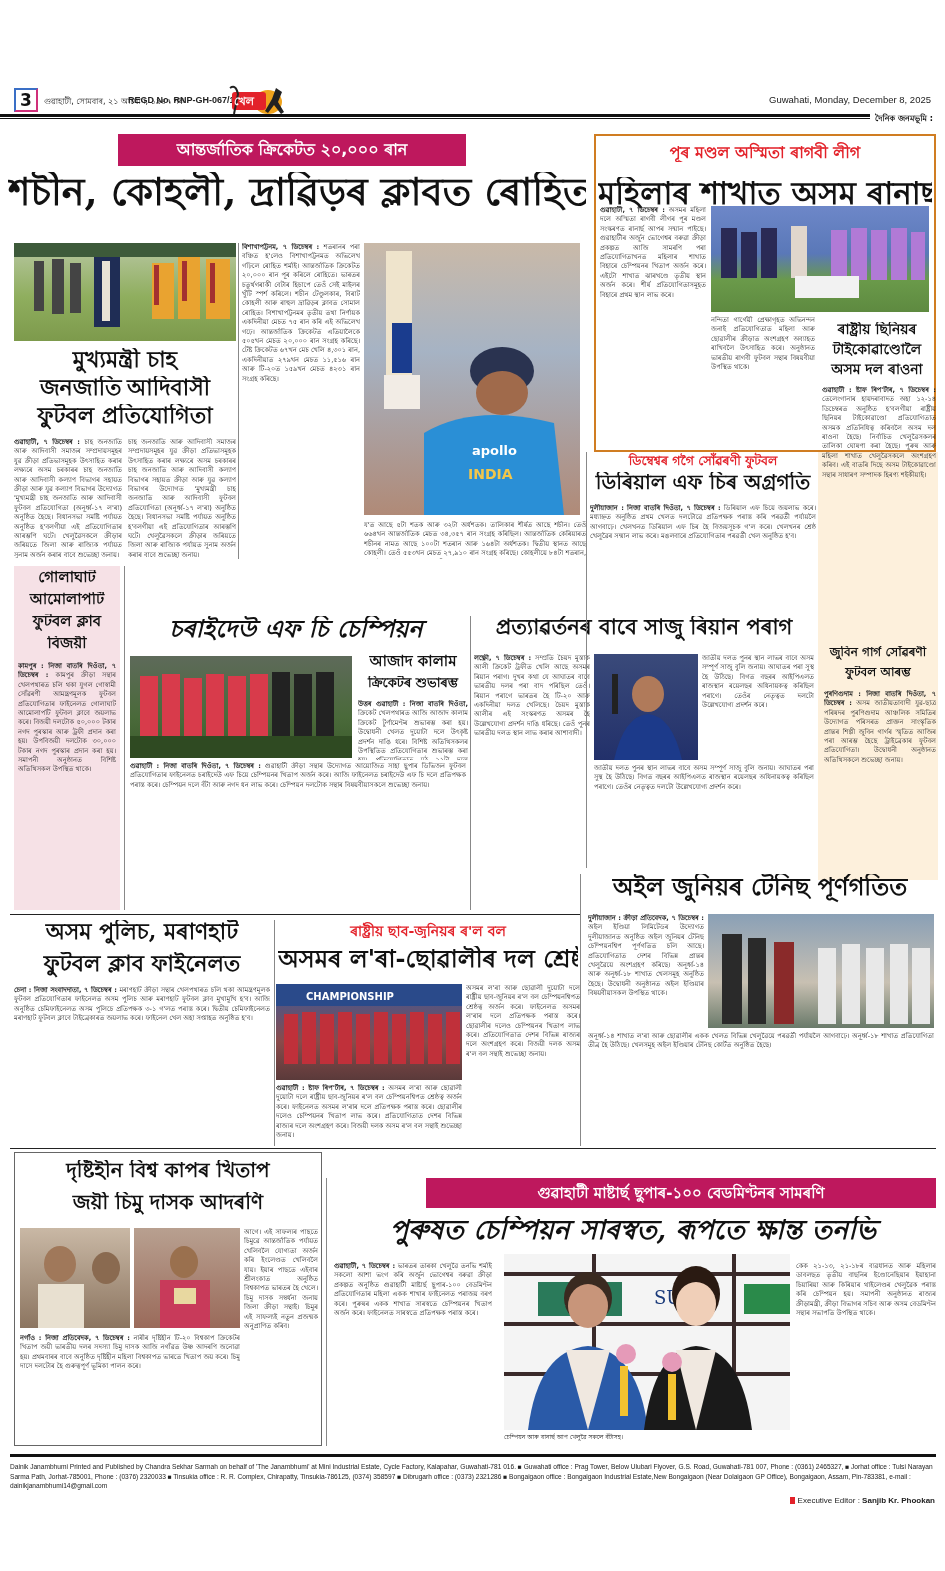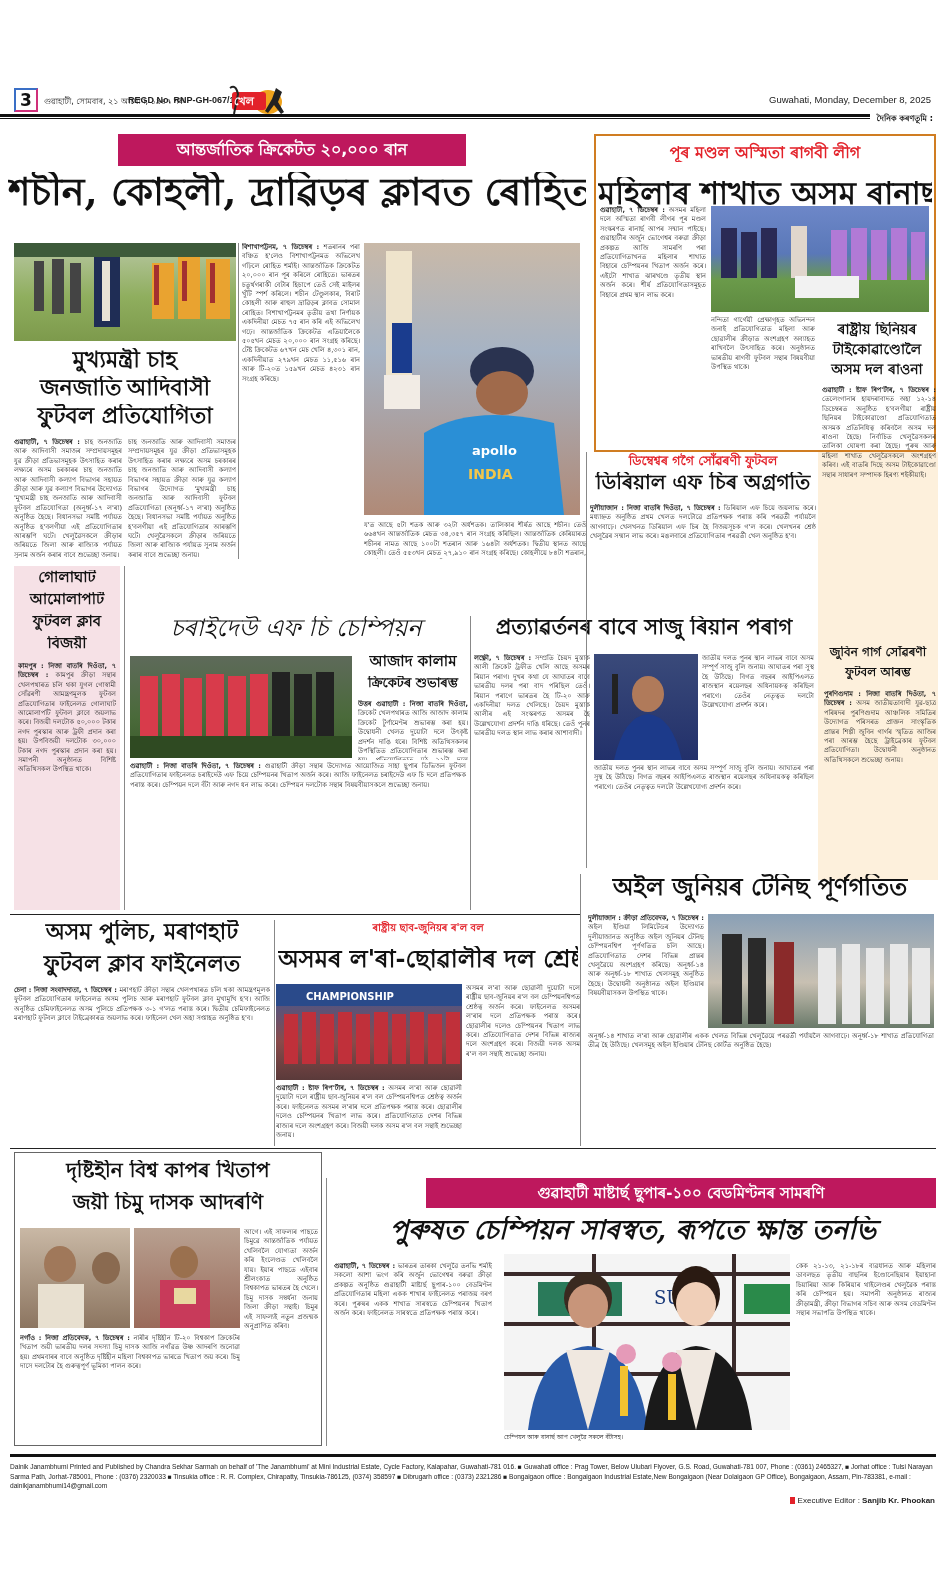--- a/index.html
+++ b/index.html
@@ -40,21 +40,21 @@
     <ellipse cx="40" cy="20" rx="14" ry="12" fill="#f0a31c"></ellipse>
     <rect x="4" y="10" width="34" height="18" rx="3" fill="#e3222a"></rect>
     <path d="M48 6 l6 4 l-4 10 l6 10 l-3 2 l-7-9 l-6 8 l-3-2 l7-12z" fill="#222"></path>
     <path d="M2 6 q6 -4 8 6 l-4 20" stroke="#222" stroke-width="2" fill="none"></path>
   </svg>
   <span class="abs" style="left:6px;top:11px;font-size:11px;font-weight:bold;color:#fff;">খেল</span>
 </div>
 <div class="abs date-en">Guwahati, Monday, December 8, 2025</div>
 <div class="abs mast-rule1"></div>
 <div class="abs mast-rule2"></div>
-<div class="abs paper-name">দৈনিক কৰণতূমি :</div>
+<div class="abs paper-name">দৈনিক জনমভূমি :</div>
 
 <div class="abs redbar" style="left:118px;top:134px;width:348px;height:32px;font-size:16px;line-height:32px;">আন্তৰ্জাতিক ক্ৰিকেটত ২০,০০০ ৰান</div>
 <div class="abs head" style="left:8px;top:172px;width:578px;height:56px;font-size:38px;">শচীন, কোহলী, দ্ৰাৱিড়ৰ ক্লাবত ৰোহিত</div>
 
 <div class="abs photo" style="left:14px;top:243px;width:222px;height:98px;background:linear-gradient(180deg,#b8c7a2 0%,#8fae5e 55%,#7d9a4c 100%);">
   <svg width="222" height="98" viewBox="0 0 222 98">
     <rect x="0" y="0" width="222" height="14" fill="#3d5a3a"></rect>
     <g fill="#444">
         <rect x="20" y="18" width="10" height="50"></rect>
         <rect x="38" y="16" width="12" height="55"></rect>
@@ -135,21 +135,21 @@
 <div class="abs head" style="left:590px;top:472px;width:226px;height:28px;font-size:20px;">ডিৰিয়াল এফ চিৰ অগ্ৰগতি</div>
 <div class="abs txt" style="left:590px;top:504px;width:226px;height:100px;"><b>দুলীয়াজান : নিজা বাতৰি দিওঁতা, ৭ ডিচেম্বৰ :</b> <span>ডিৰিয়াল এফ চিয়ে জয়লাভ কৰে। মধ্যাহ্নত অনুষ্ঠিত প্ৰথম খেলত দলটোৱে প্ৰতিপক্ষক পৰাস্ত কৰি পৰৱৰ্তী পৰ্যায়লৈ আগবাঢ়ে। খেলখনত ডিৰিয়াল এফ চিৰ হৈ বিজয়সূচক গ'ল কৰে। খেলখনৰ শ্ৰেষ্ঠ খেলুৱৈৰ সন্মান লাভ কৰে। মঙলবাৰে প্ৰতিযোগিতাৰ পৰৱৰ্তী খেল অনুষ্ঠিত হ'ব।</span></div>
 
 <div class="abs pink-box" style="left:14px;top:566px;width:106px;height:344px;"></div>
 <div class="abs head" style="left:14px;top:570px;width:106px;height:22px;font-size:15px;">গোলাঘাট</div>
 <div class="abs head" style="left:14px;top:592px;width:106px;height:22px;font-size:15px;">আমোলাপটি</div>
 <div class="abs head" style="left:14px;top:614px;width:106px;height:22px;font-size:15px;">ফুটবল ক্লাব</div>
 <div class="abs head" style="left:14px;top:636px;width:106px;height:22px;font-size:15px;">বিজয়ী</div>
 <div class="abs txt" style="left:18px;top:662px;width:98px;height:244px;"><b>কামপুৰ : নিজা বাতৰি দিওঁতা, ৭ ডিচেম্বৰ :</b> <span>কামপুৰ ক্ৰীড়া সন্থাৰ খেলপথাৰত চলি থকা যুগল গোস্বামী সোঁৱৰণী আমন্ত্ৰণমূলক ফুটবল প্ৰতিযোগিতাৰ ফাইনেলত গোলাঘাট আমোলাপটি ফুটবল ক্লাবে জয়লাভ কৰে। বিজয়ী দলটোক ৫০,০০০ টকাৰ নগদ পুৰস্কাৰ আৰু ট্ৰফী প্ৰদান কৰা হয়। উপবিজয়ী দলটোক ৩০,০০০ টকাৰ নগদ পুৰস্কাৰ প্ৰদান কৰা হয়। সমাপনী অনুষ্ঠানত বিশিষ্ট অতিথিসকল উপস্থিত থাকে।</span></div>
 
-<div class="abs head" style="left:126px;top:616px;width:340px;height:32px;font-size:24px;font-style:italic;font-weight:normal;">চৰাইদেউ এফ চি চেম্পিয়ন</div>
+<div class="abs head" style="left:126px;top:616px;width:340px;height:32px;font-size:24px;font-style:italic;font-weight:bold;">চৰাইদেউ এফ চি চেম্পিয়ন</div>
 <div class="abs photo" style="left:130px;top:656px;width:222px;height:102px;background:linear-gradient(180deg,#5e6a5a 0%,#4a6a3a 60%,#3c5a2c 100%);">
   <svg width="222" height="102" viewBox="0 0 222 102">
     <g fill="#d83b4b">
         <rect x="10" y="20" width="18" height="60"></rect>
         <rect x="32" y="18" width="18" height="62"></rect>
         <rect x="54" y="22" width="18" height="58"></rect>
         <rect x="76" y="18" width="18" height="62"></rect>
         <rect x="98" y="20" width="18" height="60"></rect>
         <rect x="120" y="18" width="18" height="62"></rect>
       </g>
@@ -196,21 +196,21 @@
         <rect x="204" y="34" width="18" height="76"></rect>
       </g>
   </svg>
 </div>
 <div class="abs txt" style="left:588px;top:1032px;width:346px;height:112px;">অনূৰ্ধ্ব-১৪ শাখাত ল'ৰা আৰু ছোৱালীৰ একক খেলত বিভিন্ন খেলুৱৈয়ে পৰৱৰ্তী পৰ্যায়লৈ আগবাঢ়ে। অনূৰ্ধ্ব-১৮ শাখাত প্ৰতিযোগিতা তীব্ৰ হৈ উঠিছে। খেলসমূহ অইল ইণ্ডিয়াৰ টেনিছ কোৰ্টত অনুষ্ঠিত হৈছে।</div>
 
 <div class="abs head" style="left:10px;top:920px;width:264px;height:30px;font-size:22px;">অসম পুলিচ, মৰাণহাট</div>
 <div class="abs head" style="left:10px;top:952px;width:264px;height:30px;font-size:22px;">ফুটবল ক্লাব ফাইনেলত</div>
 <div class="abs txt" style="left:14px;top:986px;width:256px;height:156px;"><b>চেনা : নিজা সংবাদদাতা, ৭ ডিচেম্বৰ :</b> <span>মৰাণহাট ক্ৰীড়া সন্থাৰ খেলপথাৰত চলি থকা আমন্ত্ৰণমূলক ফুটবল প্ৰতিযোগিতাৰ ফাইনেলত অসম পুলিচ আৰু মৰাণহাট ফুটবল ক্লাব মুখামুখি হ'ব। আজি অনুষ্ঠিত চেমিফাইনেলত অসম পুলিচে প্ৰতিপক্ষক ৩-১ গ'লত পৰাস্ত কৰে। দ্বিতীয় চেমিফাইনেলত মৰাণহাট ফুটবল ক্লাবে টাইব্ৰেকাৰত জয়লাভ কৰে। ফাইনেল খেল অহা সপ্তাহত অনুষ্ঠিত হ'ব।</span></div>
 
-<div class="abs kicker-red" style="left:278px;top:920px;width:300px;height:18px;font-size:10px;">ৰাষ্ট্ৰীয় ছাব-জুনিয়ৰ ৰ'ল বল</div>
+<div class="abs kicker-red" style="left:278px;top:920px;width:300px;height:18px;font-size:14px;">ৰাষ্ট্ৰীয় ছাব-জুনিয়ৰ ৰ'ল বল</div>
 <div class="abs head" style="left:278px;top:946px;width:300px;height:34px;font-size:24px;">অসমৰ ল'ৰা-ছোৱালীৰ দল শ্ৰেষ্ঠ</div>
 <div class="abs photo" style="left:276px;top:984px;width:186px;height:96px;background:linear-gradient(180deg,#3a5a9a 0%,#8a4a4a 60%,#5a3a3a 100%);">
   <svg width="186" height="96" viewBox="0 0 186 96">
     <rect x="0" y="0" width="186" height="22" fill="#2a4a8a"></rect>
     <text x="30" y="16" font-size="10" fill="#fff" font-family="DejaVu Sans, sans-serif" font-weight="bold">CHAMPIONSHIP</text>
     <g fill="#c0303a">
         <rect x="8" y="30" width="14" height="50"></rect>
         <rect x="26" y="28" width="14" height="52"></rect>
         <rect x="44" y="30" width="14" height="50"></rect>
         <rect x="62" y="28" width="14" height="52"></rect>

